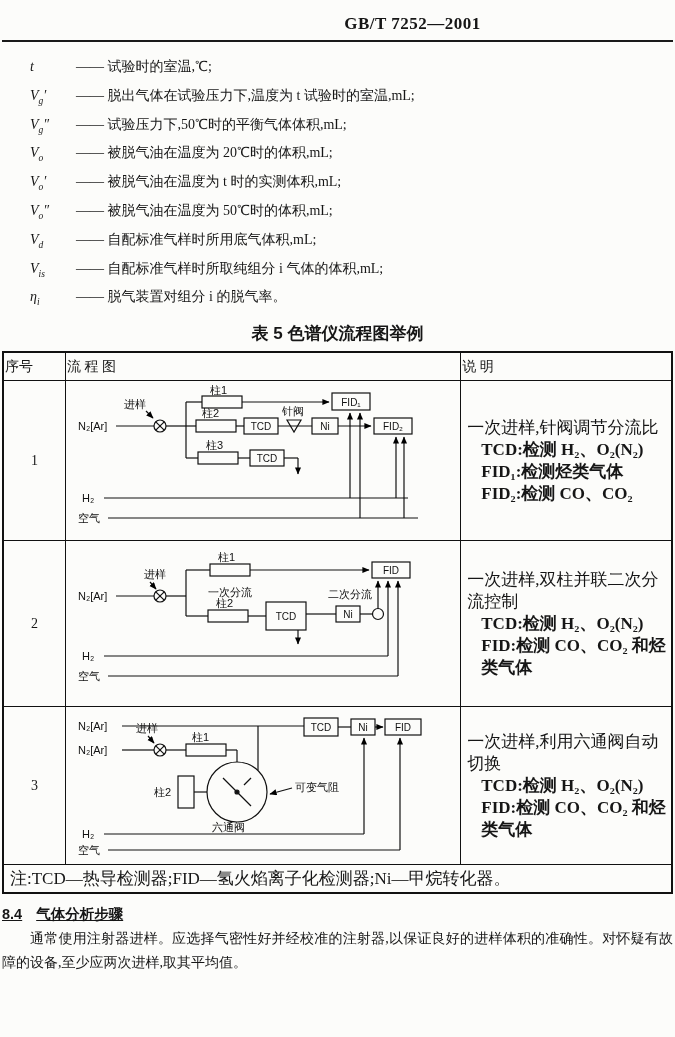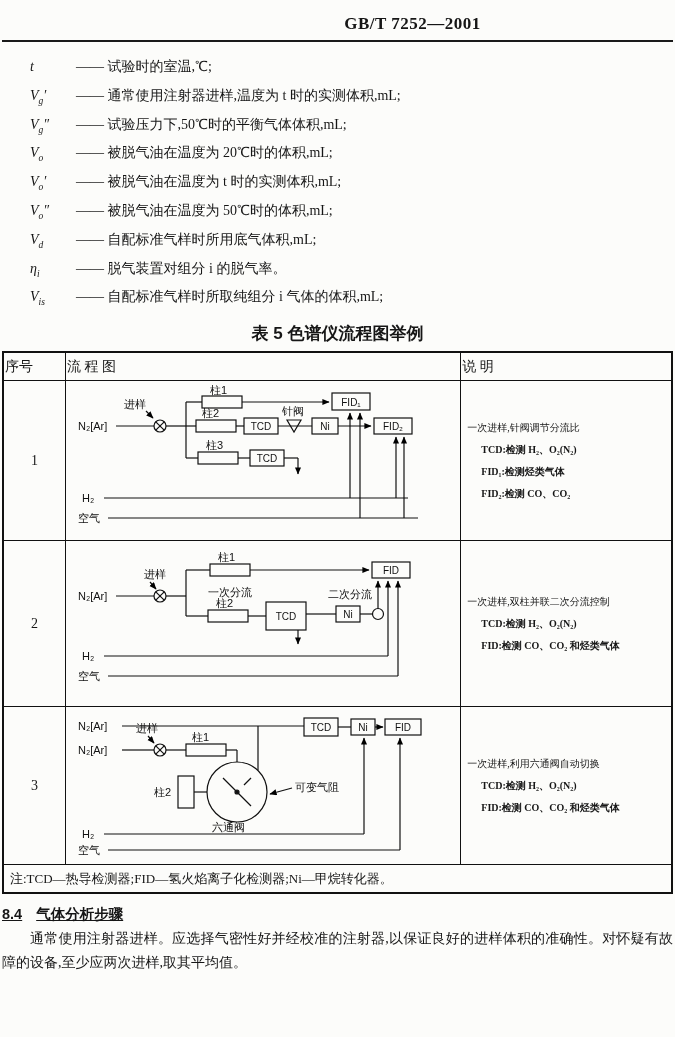--- a/index.html
+++ b/index.html
@@ -11,23 +11,23 @@
   .def-row{display:flex;line-height:24px;font-size:14px;}
   .def-term{min-width:46px;font-style:italic;}
   .def-term sub{font-size:9.5px;}
   .def-desc{flex:1;}
   .table-title{text-align:center;font-weight:bold;font-size:17px;margin:8px 0 6px;font-family:"Liberation Sans",sans-serif;}
   table.flow-table{border-collapse:collapse;width:100%;border:2px solid #111;table-layout:fixed;}
   .flow-table th,.flow-table td{border:1px solid #111;}
   .flow-table th{font-weight:normal;font-size:14px;height:25px;text-align:left;}
   td.no-cell{text-align:center;font-size:14px;}
   td.diagram-cell{text-align:center;padding:3px 0 2px 0;}
-  td.desc-cell{font-size:10px;line-height:22px;padding:0 2px 0 6px;}
+  td.desc-cell{font-size:17px;line-height:22px;padding:0 2px 0 6px;}
   .dl2{padding-left:14px;font-weight:bold;}
-  td.note-cell{font-size:13px;height:25px;padding-left:6px;}
+  td.note-cell{font-size:17px;height:25px;padding-left:6px;}
   .sec-heading{font-family:"Liberation Sans",sans-serif;font-weight:bold;font-size:14.5px;margin:11px 0 2px;text-decoration:underline;}
   .sec-num{margin-right:14px;}
   .body-para{font-size:14px;line-height:24px;text-indent:2em;text-align:justify;margin:3px 0;}
   svg.diag text{font-family:"Liberation Sans",sans-serif;}
 </style>
 </head>
 <body>
 
 <div class="page">
 
@@ -35,21 +35,21 @@
     <span class="doc-number">GB/T 7252—2001</span>
   </div>
 
   <div class="definitions">
     <div class="def-row">
         <span class="def-term"><i>t</i><sub></sub><span></span></span>
         <span class="def-desc">—— 试验时的室温,℃;</span>
       </div>
     <div class="def-row">
         <span class="def-term"><i>V</i><sub>g</sub><span>′</span></span>
-        <span class="def-desc">—— 通常使用注射器进样,温度为 t 时的实测体积,mL;</span>
+        <span class="def-desc">—— 脱出气体在试验压力下,温度为 t 试验时的室温,mL;</span>
       </div>
     <div class="def-row">
         <span class="def-term"><i>V</i><sub>g</sub><span>″</span></span>
         <span class="def-desc">—— 试验压力下,50℃时的平衡气体体积,mL;</span>
       </div>
     <div class="def-row">
         <span class="def-term"><i>V</i><sub>o</sub><span></span></span>
         <span class="def-desc">—— 被脱气油在温度为 20℃时的体积,mL;</span>
       </div>
     <div class="def-row">
@@ -58,26 +58,26 @@
       </div>
     <div class="def-row">
         <span class="def-term"><i>V</i><sub>o</sub><span>″</span></span>
         <span class="def-desc">—— 被脱气油在温度为 50℃时的体积,mL;</span>
       </div>
     <div class="def-row">
         <span class="def-term"><i>V</i><sub>d</sub><span></span></span>
         <span class="def-desc">—— 自配标准气样时所用底气体积,mL;</span>
       </div>
     <div class="def-row">
+        <span class="def-term"><i>V</i><sub>is</sub><span></span></span>
+        <span class="def-desc">—— 自配标准气样时所取纯组分 i 气体的体积,mL;</span>
+      </div>
+    <div class="def-row">
         <span class="def-term"><i>η</i><sub>i</sub><span></span></span>
         <span class="def-desc">—— 脱气装置对组分 i 的脱气率。</span>
-      </div>
-    <div class="def-row">
-        <span class="def-term"><i>V</i><sub>is</sub><span></span></span>
-        <span class="def-desc">—— 自配标准气样时所取纯组分 i 气体的体积,mL;</span>
       </div>
   </div>
 
   <div class="table-title">表 5  色谱仪流程图举例</div>
 
   <table class="flow-table">
     <colgroup>
         <col style="width:60px">
         <col style="width:380px">
         <col style="width:203px">

